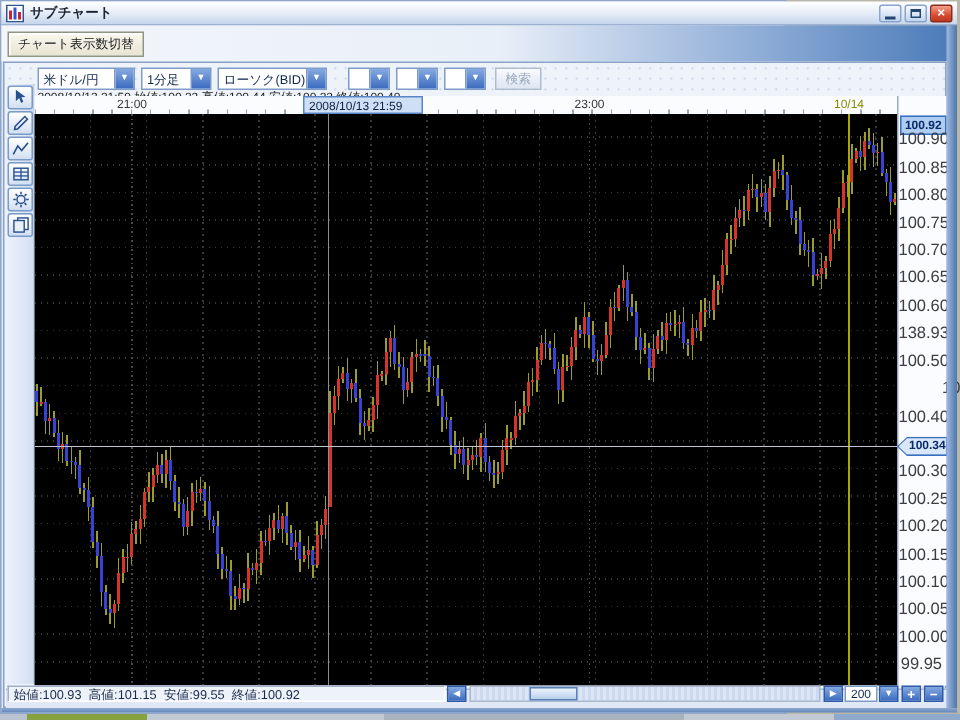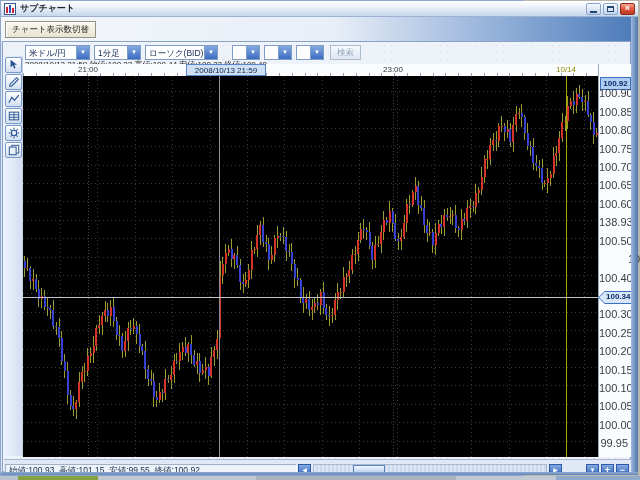--- a/index.html
+++ b/index.html
@@ -81,21 +81,21 @@
     text-align:center;line-height:11px;}
   .pointer{position:absolute;left:-1px;width:34px;height:13px;}
   .pointer .shape{position:absolute;left:0;top:0;right:0;bottom:0;background:#3a6ec0;
     clip-path:polygon(0 50%,20% 0,100% 0,100% 100%,20% 100%);}
   .pointer .shape-in{position:absolute;left:1px;top:1px;right:1px;bottom:1px;background:#d8e7fa;
     clip-path:polygon(0 50%,18% 0,100% 0,100% 100%,18% 100%);}
   .pointer .txt{position:absolute;left:8px;top:1px;font-size:8px;font-weight:bold;color:#0a2a6a;}
 
   
   .bottom-bar{position:absolute;left:1px;top:417px;width:627px;height:13px;display:flex;
-    align-items:flex-start;background:#dfe8f4;border-top:1px solid #aab8cc;padding:4px 1px;}
+    align-items:flex-end;background:#dfe8f4;border-top:1px solid #aab8cc;padding:4px 1px;}
   .summary{width:292px;height:11px;flex:0 0 auto;background:#eef3fa;
     border:1px solid #9fb0c8;border-right-color:#fff;border-bottom-color:#fff;
     font-size:8.5px;color:#1a2a4a;line-height:9px;padding:1px 3px 0;white-space:pre;overflow:hidden;}
   .sbtn{width:13px;height:11px;flex:0 0 auto;margin:0 1px;padding:0;
     background:linear-gradient(#85a9e0,#3c6cc0);border:1px solid #2f5aa8;color:#fff;
     font-size:6px;line-height:8px;text-align:center;cursor:default;}
   .sbtn.txtbtn{font-size:9px;font-weight:bold;line-height:8px;}
   .track{position:relative;flex:1 1 auto;height:11px;margin:0 1px;
     background:repeating-linear-gradient(90deg,#dde6f4 0 2px,#ccd9ee 2px 4px);
     border:1px solid #aab8d0;}
@@ -216,21 +216,21 @@
       </button>
       <button class="tool-btn">
         <svg width="12" height="12" viewBox="0 0 14 14">
           <rect x="4.5" y="1.5" width="8" height="9" fill="#fff" stroke="#27508f" stroke-width="1.1"></rect>
           <rect x="1.5" y="3.5" width="8" height="9" fill="#e8f0fa" stroke="#27508f" stroke-width="1.1"></rect>
         </svg>
       </button>
     </div>
 
     <div class="time-axis" id="timeAxis">
-      <div class="time-tooltip" id="timeTooltip" style="left: 163px; width: 80px; text-align: center;">2008/10/13 21:59</div>
+      <div class="time-tooltip" id="timeTooltip" style="left: 179px; width: 80px;">2008/10/13 21:59</div>
     <div class="time-label" style="left: 47px;">21:00</div>
         <div class="time-label" style="left: 352px;">23:00</div>
         <div class="time-label day" style="left: 525px;">10/14</div>
       </div>
 
     <div class="chart" id="chartHost"><svg viewBox="0 0 575 381" width="575" height="381" shape-rendering="crispEdges">
           <line x1="0" y1="15.460869565212796" x2="575" y2="15.460869565212796" stroke="#383838" stroke-width="1" stroke-dasharray="1 3"></line>
           <line x1="0" y1="33.86666666666108" x2="575" y2="33.86666666666108" stroke="#383838" stroke-width="1" stroke-dasharray="1 3"></line>
           <line x1="0" y1="52.272463768109375" x2="575" y2="52.272463768109375" stroke="#383838" stroke-width="1" stroke-dasharray="1 3"></line>
           <line x1="0" y1="70.67826086956289" x2="575" y2="70.67826086956289" stroke="#383838" stroke-width="1" stroke-dasharray="1 3"></line>

